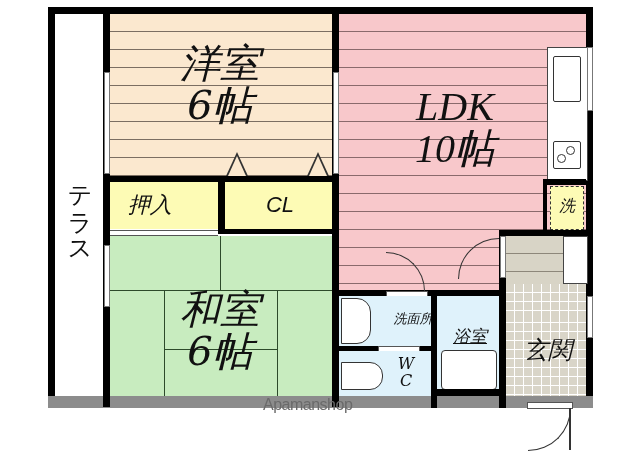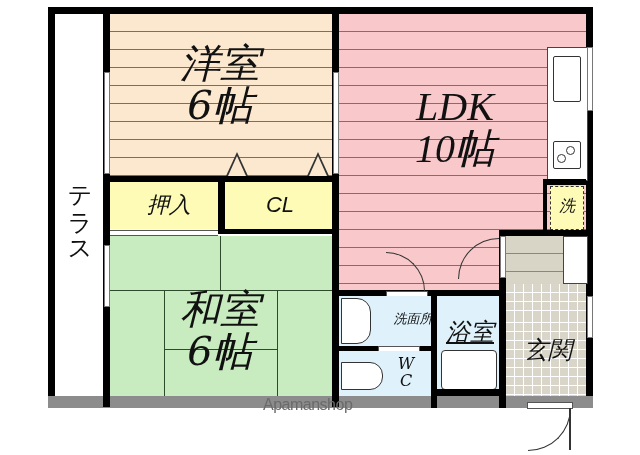--- a/index.html
+++ b/index.html
@@ -38,21 +38,21 @@
 <div class="lbl" style="left:150px;top:42px;width:140px;font-size:40px;">洋室
 6帖</div>
 <div class="abs" style="left:226px;top:152px;width:0;height:0;border-left:11px solid transparent;border-right:11px solid transparent;border-bottom:24px solid #333;"></div>
 <div class="abs" style="left:228px;top:156px;width:0;height:0;border-left:9px solid transparent;border-right:9px solid transparent;border-bottom:20px solid #fbe8cf;"></div>
 <div class="abs" style="left:307px;top:152px;width:0;height:0;border-left:11px solid transparent;border-right:11px solid transparent;border-bottom:24px solid #333;"></div>
 <div class="abs" style="left:309px;top:156px;width:0;height:0;border-left:9px solid transparent;border-right:9px solid transparent;border-bottom:20px solid #fbe8cf;"></div>
 
 <div class="wall" style="left:110px;top:176px;width:222px;height:6px;"></div>
 
 <div class="room yellow" style="left:110px;top:182px;width:108px;height:47px;"></div>
-<div class="lbl" style="left:134px;top:193px;width:70px;font-size:22px;">押入</div>
+<div class="lbl" style="left:115px;top:193px;width:70px;font-size:22px;">押入</div>
 <div class="wall" style="left:218px;top:176px;width:7px;height:58px;"></div>
 <div class="room yellow" style="left:225px;top:182px;width:107px;height:47px;"></div>
 <div class="lbl" style="left:245px;top:193px;width:70px;font-size:22px;font-family:Liberation Sans, sans-serif;">CL</div>
 <div class="wall" style="left:225px;top:229px;width:107px;height:5px;"></div>
 <div class="abs" style="left:110px;top:230px;width:108px;height:4px;background:#fff;border-top:1px solid #555;border-bottom:1px solid #555;"></div>
 
 <div class="room tatami" style="left:110px;top:236px;width:222px;height:160px;"></div>
 <div class="tline" style="left:220px;top:236px;width:1px;height:54px;"></div>
 <div class="tline" style="left:110px;top:290px;width:222px;height:1px;"></div>
 <div class="tline" style="left:164px;top:290px;width:1px;height:106px;"></div>
@@ -99,21 +99,21 @@
 <div class="abs" style="left:386px;top:291px;width:40px;height:4px;background:#fff;border:1px solid #555;"></div>
 <div class="door" style="left:386px;top:252px;width:38px;height:38px;"></div>
 <div class="door" style="left:458px;top:238px;width:40px;height:40px;transform:scaleX(-1);"></div>
 
 <div class="room blue" style="left:339px;top:296px;width:92px;height:50px;"></div>
 <div class="fixture" style="left:341px;top:298px;width:28px;height:44px;border-radius:0 14px 14px 0;"></div>
 <div class="lbl" style="left:372px;top:312px;width:60px;font-size:13px;margin-left:11px;">洗面所</div>
 <div class="wall" style="left:431px;top:296px;width:6px;height:112px;"></div>
 
 <div class="room blue" style="left:437px;top:296px;width:62px;height:100px;"></div>
-<div class="lbl" style="left:440px;top:320px;width:60px;font-size:24px;text-decoration:underline;">浴室</div>
+<div class="lbl" style="left:440px;top:328px;width:60px;font-size:17px;text-decoration:underline;">浴室</div>
 <div class="fixture" style="left:441px;top:350px;width:54px;height:38px;"></div>
 <div class="wall" style="left:437px;top:389px;width:62px;height:7px;"></div>
 
 <div class="wall" style="left:339px;top:346px;width:92px;height:5px;"></div>
 <div class="abs" style="left:378px;top:346px;width:40px;height:4px;background:#fff;border:1px solid #555;"></div>
 <div class="room blue" style="left:339px;top:351px;width:92px;height:45px;"></div>
 <div class="fixture" style="left:341px;top:362px;width:40px;height:26px;border-radius:0 13px 13px 0;"></div>
 <div class="lbl" style="left:396px;top:356px;width:20px;font-size:16px;">W
 C</div>
 

